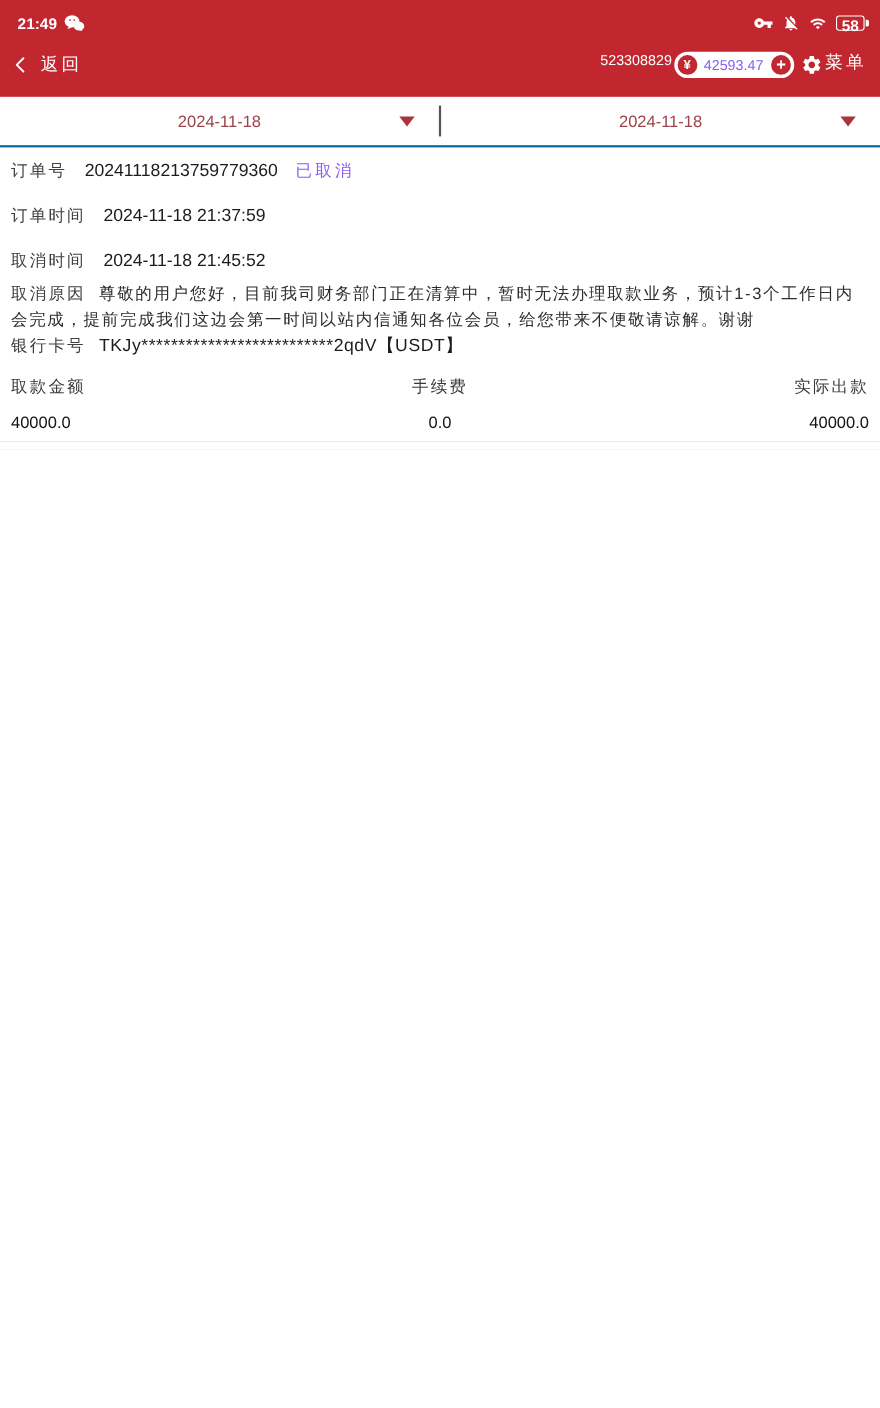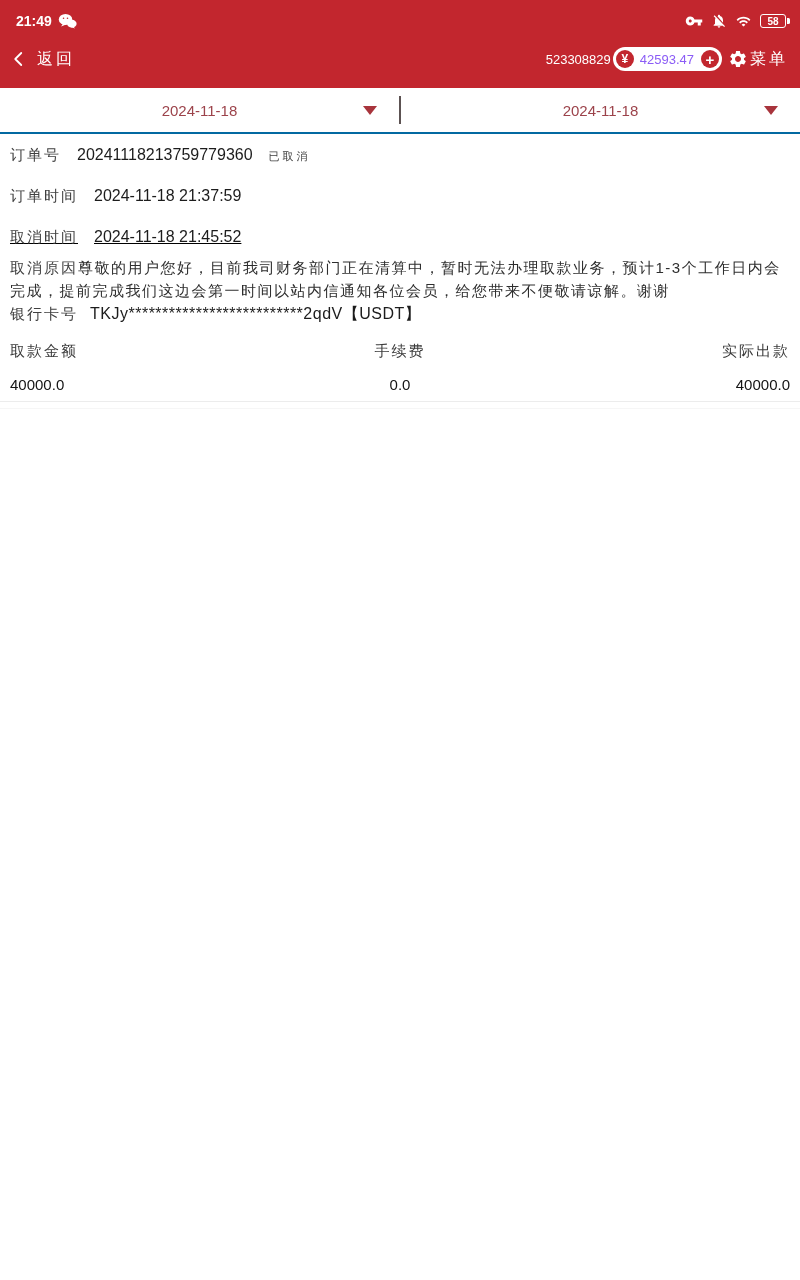--- a/index.html
+++ b/index.html
@@ -8,27 +8,27 @@
     width:800px; height:1280px; margin:0 auto; position:relative;
     background:#ffffff; overflow:hidden;
     font-family:"Liberation Sans","DejaVu Sans",sans-serif;
   }
 
   
   .app-header { position:absolute; top:0; left:0; right:0; height:112px; background:#c2262e; color:#fff; }
   .status-row { display:flex; align-items:center; justify-content:space-between; height:34px; padding:8px 14px 0 16px; }
   .status-left { display:flex; align-items:center; gap:6px; font-size:14px; font-weight:bold; }
   .status-right { display:flex; align-items:center; gap:8px; }
-  .battery { width:26px; height:14px; border:1.5px solid #fff; border-radius:3px; font-size:10px; font-weight:bold;
-             display:flex; align-items:flex-end; justify-content:center; position:relative; color:#fff; }
+  .battery { width:26px; height:14px; border:1.5px solid #fff; border-radius:3px; font-size:14px; font-weight:bold;
+             display:flex; align-items:flex-start; justify-content:center; position:relative; color:#fff; }
   .battery::after { content:""; position:absolute; right:-4.5px; top:3px; width:2.5px; height:5.5px; background:#fff; border-radius:0 1.5px 1.5px 0; }
 
   .nav-row { display:flex; align-items:center; justify-content:space-between; height:50px; padding:0 12px 0 10px; }
   .back-group { display:flex; align-items:center; gap:9px; font-size:16px; letter-spacing:3px; cursor:pointer; }
-  .nav-right { display:flex; align-items:center; gap:2px; }
+  .nav-right { display:flex; gap:2px; }
   .account-id { font-size:13px; }
   .balance-pill { display:flex; align-items:center; background:#fff; border-radius:13px; height:24px; padding:3px; cursor:pointer; }
   .yen-circle, .plus-circle { width:18px; height:18px; border-radius:50%; background:#c2262e; color:#fff;
     display:flex; align-items:center; justify-content:center; font-size:12px; font-weight:bold; line-height:1; }
   .plus-circle { font-size:15px; cursor:pointer; }
   .balance-amount { color:#8b5cf6; font-size:13px; margin:0 7px 0 6px; }
   .gear-button { display:flex; align-items:center; cursor:pointer; margin-left:4px; }
   .menu-label { font-size:16px; letter-spacing:3px; cursor:pointer; }
 
   
@@ -37,29 +37,29 @@
   .date-select { position:relative; flex:1; display:flex; align-items:center; justify-content:center;
     color:#9c434b; font-size:15px; cursor:pointer; }
   .date-arrow { position:absolute; right:22px; top:18px; width:0; height:0;
     border-left:7px solid transparent; border-right:7px solid transparent; border-top:9px solid #a8343c; }
   .date-divider { width:2px; height:28px; background:#5c5252; align-self:center; }
 
   
   .row { position:absolute; left:10px; display:flex; align-items:baseline; white-space:nowrap; }
   .lbl { font-size:15px; color:#404040; letter-spacing:2px; }
   .val { font-size:16px; color:#1c1c1c; margin-left:16px; }
-  .status-cancelled { color:#404040; font-size:11px; margin-left:16px; letter-spacing:3px; }
+  .status-cancelled { color:#8b5cf6; font-size:15px; margin-left:16px; letter-spacing:3px; }
 
   #row-order  { top:146px; }
   #row-time   { top:187px; }
-  #row-cancel { top:228px;text-decoration:underline; }
+  #row-cancel { top:228px; }
 
   .reason-block { position:absolute; top:256px; left:10px; right:12px;
     font-size:15px; line-height:23px; color:#2e2e2e; letter-spacing:1.5px; }
-  .reason-block .lbl { }
+  .reason-block .lbl { margin-right:12px; }
 
   #row-card { top:304px; }
   #row-card .val { font-size:16px; margin-left:12px; letter-spacing:0.5px; }
 
   .tbl-row { position:absolute; left:0; right:0; display:flex; padding:0 10px; }
   .tbl-head { top:342px; }
   .tbl-vals { top:376px; }
   .cell { flex:1; font-size:15px; }
   .tbl-head .cell { color:#3a3a3a; letter-spacing:2px; }
   .tbl-vals .cell { color:#141414; font-size:15px; }

